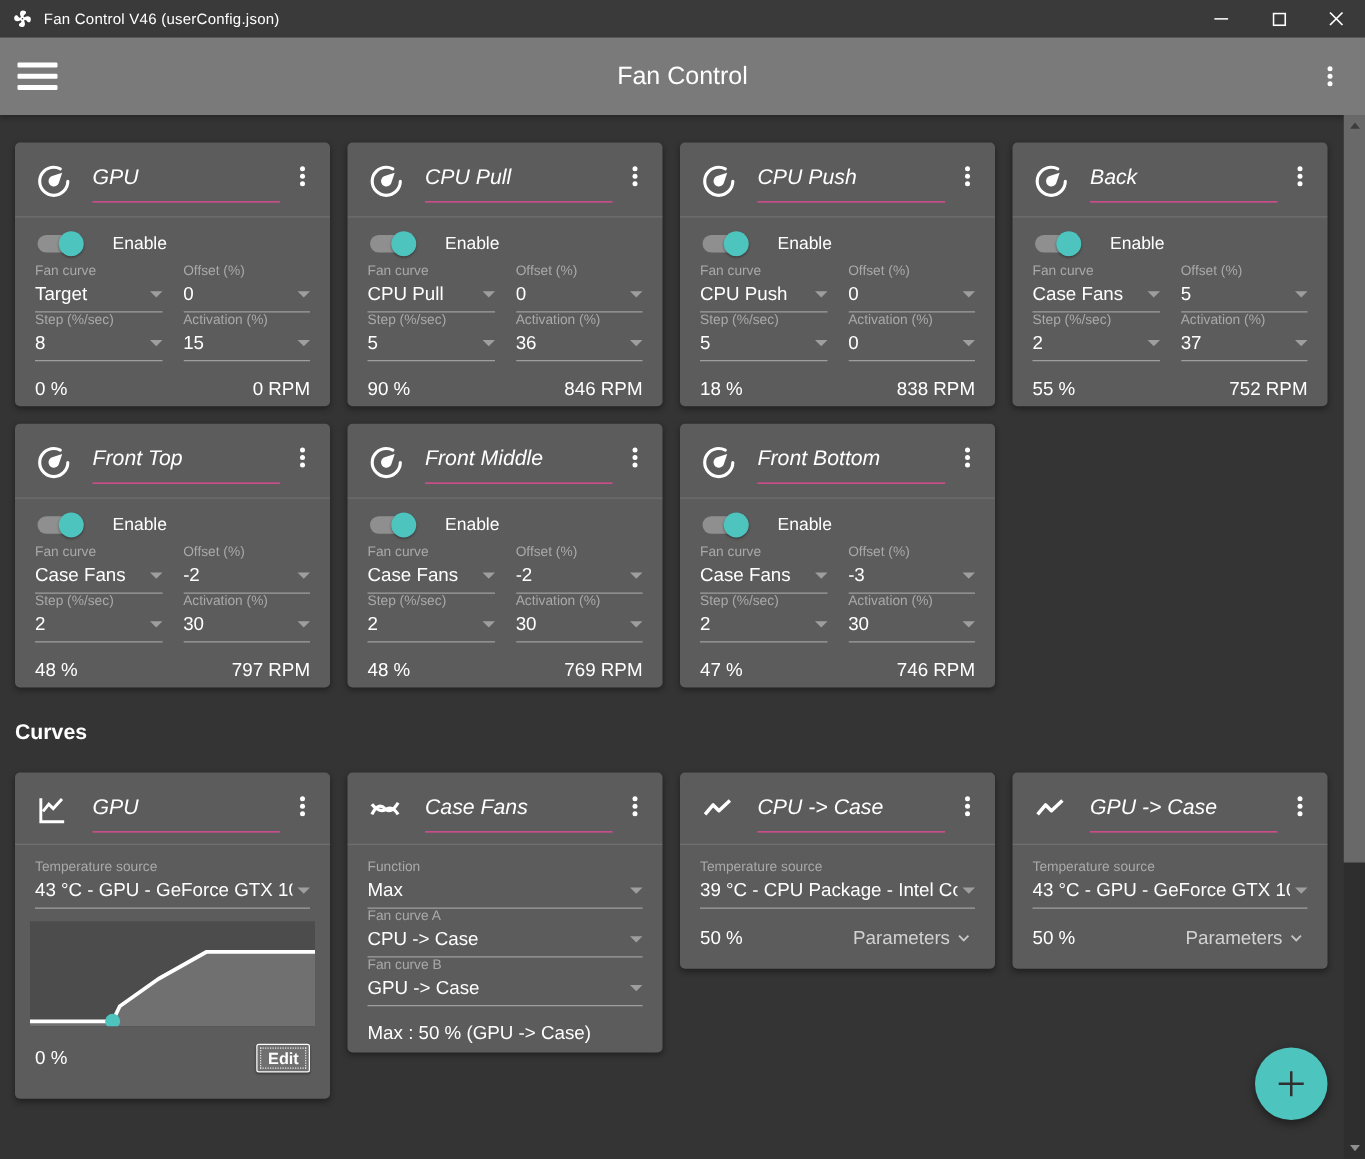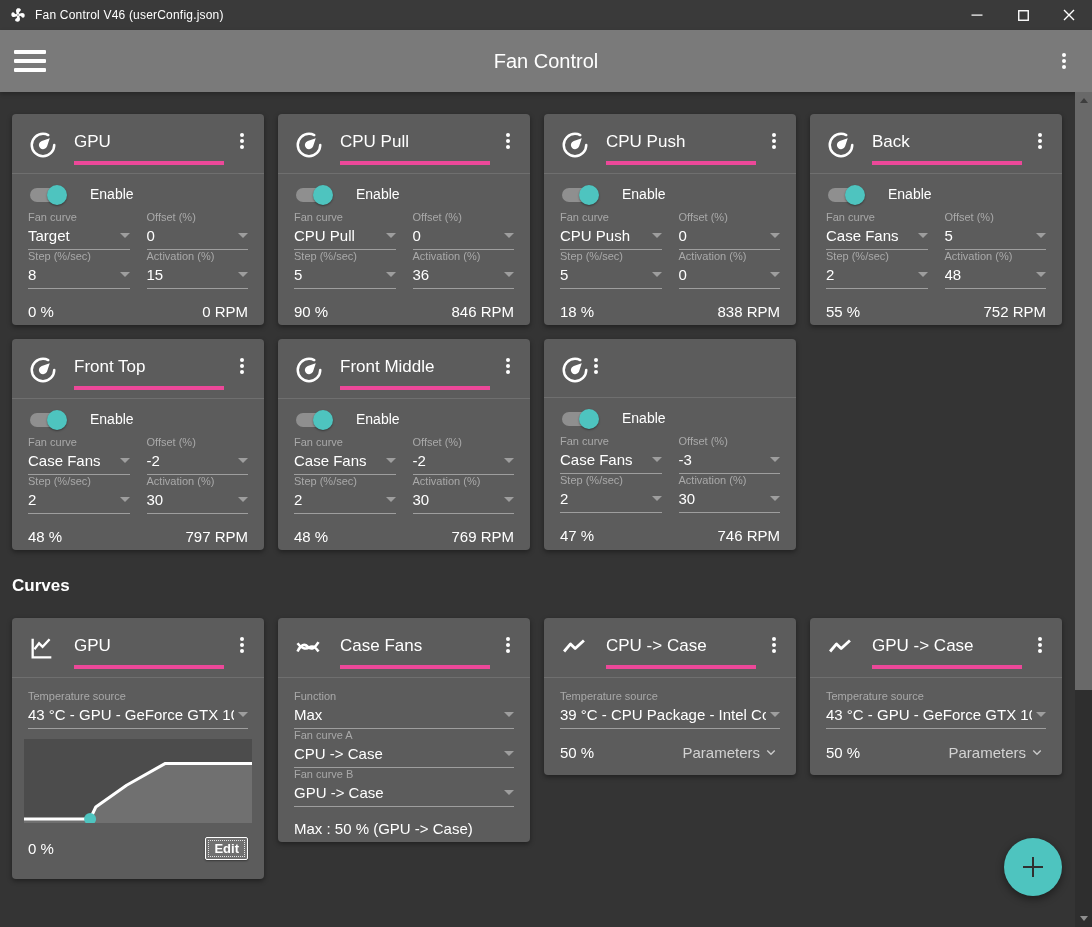--- a/index.html
+++ b/index.html
@@ -28,21 +28,21 @@
   .section-title.curves-title{margin-top:26px;}
   .cards{display:flex;flex-wrap:wrap;gap:14px;width:1052px;margin-top:22px;align-items:flex-start;}
   .card{
     width:252px;background:#5c5c5c;border-radius:4px;color:#fff;
     box-shadow:0 2px 5px rgba(0,0,0,.4);box-sizing:border-box;
     padding:0 16px;overflow:hidden;
   }
   .control-card{height:211px;}
   .card-header{display:flex;align-items:flex-start;padding-top:15px;}
   .card-icon{flex:0 0 30px;margin-top:1px;}
-  .card-title-wrap{flex:1;margin:0 12px 0 16px;border-bottom:4px solid #ec4899;padding:3px 0 9px;}
+  .card-title-wrap{flex:1;margin:0 12px 0 16px;border-bottom:1px solid #ec4899;padding:3px 0 9px;font-style:italic;}
   .card-title{font-size:17px;color:#fff;}
   .card-divider{border:0;border-top:1px solid #6f6f6f;margin:8px -16px 0;}
   
   .toggle-row{display:flex;align-items:flex-end;margin-top:6px;height:22px;}
   .toggle{position:relative;width:34px;height:14px;border-radius:7px;background:#8f8f8f;border:0;padding:0;margin-left:2px;}
   .toggle .knob{position:absolute;right:-3px;top:-3px;width:20px;height:20px;border-radius:50%;background:#4ec4bf;box-shadow:0 1px 2px rgba(0,0,0,.4);}
   .enable-label{margin-left:26px;font-size:14px;}
   
   .fields{display:grid;grid-template-columns:1fr 1fr;column-gap:17px;margin-top:9px;}
   .fields.single{grid-template-columns:1fr;margin-top:12px;}
@@ -339,21 +339,21 @@
       <div class="field">
         <div class="f-label">Step (%/sec)</div>
         <div class="f-value">
           <span class="txt">2</span>
           <span class="dd-arrow"></span>
         </div>
       </div>
       <div class="field">
         <div class="f-label">Activation (%)</div>
         <div class="f-value">
-          <span class="txt">48</span>
+          <span class="txt">37</span>
           <span class="dd-arrow"></span>
         </div>
       </div>
     </div>
     <div class="stats">
       <span>55 %</span>
       <span>752 RPM</span>
     </div>
   </div>
 
@@ -474,20 +474,21 @@
   </div>
 
   <div class="card control-card">
     <div class="card-header">
       <span class="card-icon">
         <svg width="30" height="30" viewBox="0 0 24 24">
           <circle cx="12" cy="12" r="9" fill="none" stroke="#fff" stroke-width="2" stroke-dasharray="46.5 10" stroke-linecap="round"></circle>
           <path d="M17.4 6.6 L11 8.7 A3.4 3.4 0 1 0 15.3 13 Z" fill="#fff"></path>
         </svg>
       </span>
+      <span class="card-title-wrap"><span class="card-title">Front Bottom</span></span>
       <button class="kebab">
             <i></i>
             <i></i>
             <i></i>
           </button>
     </div>
     <hr class="card-divider">
     <div class="toggle-row">
       <button class="toggle">
             <span class="knob"></span>

